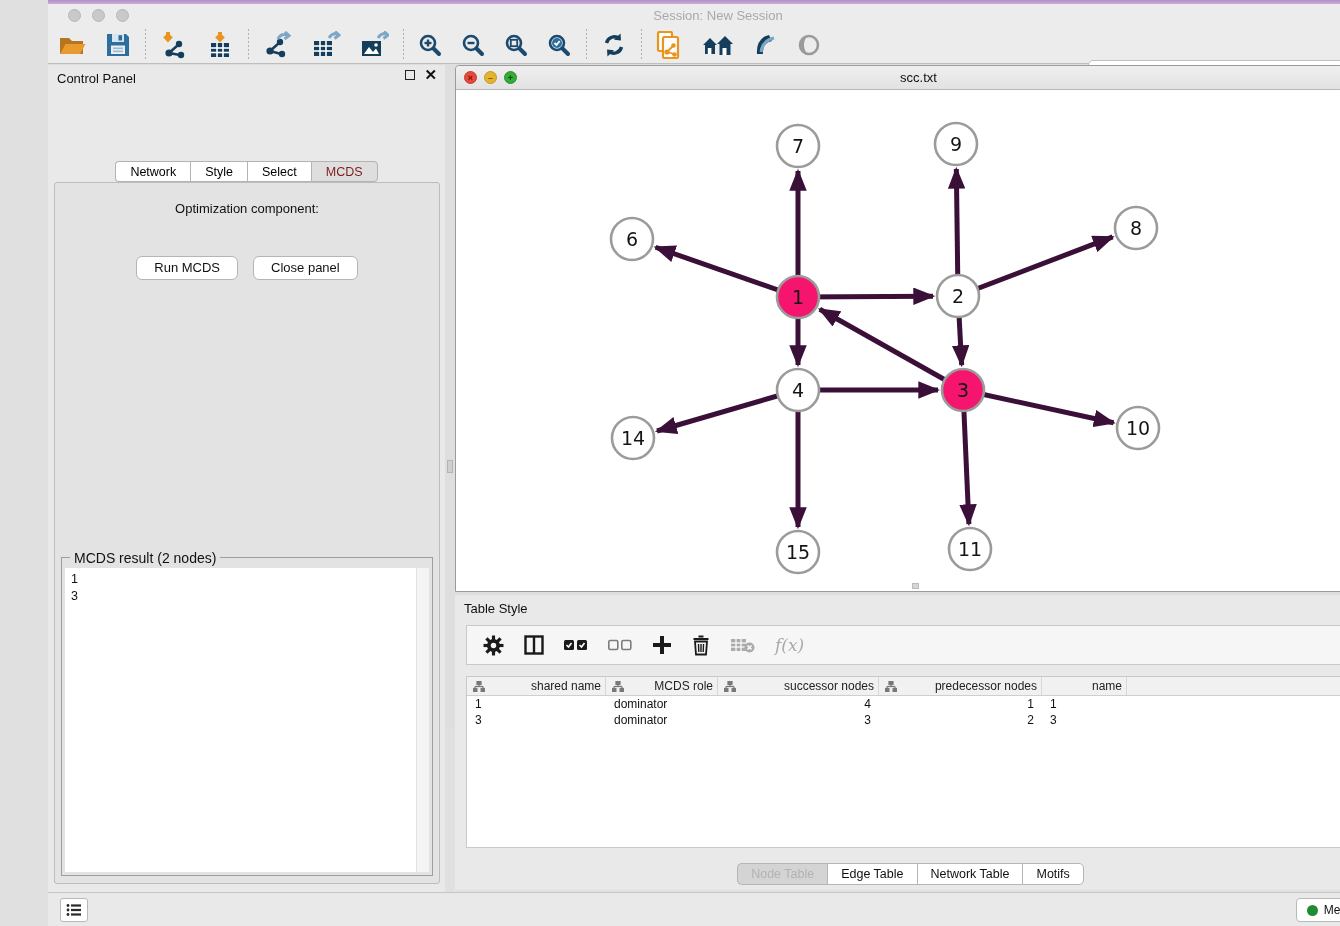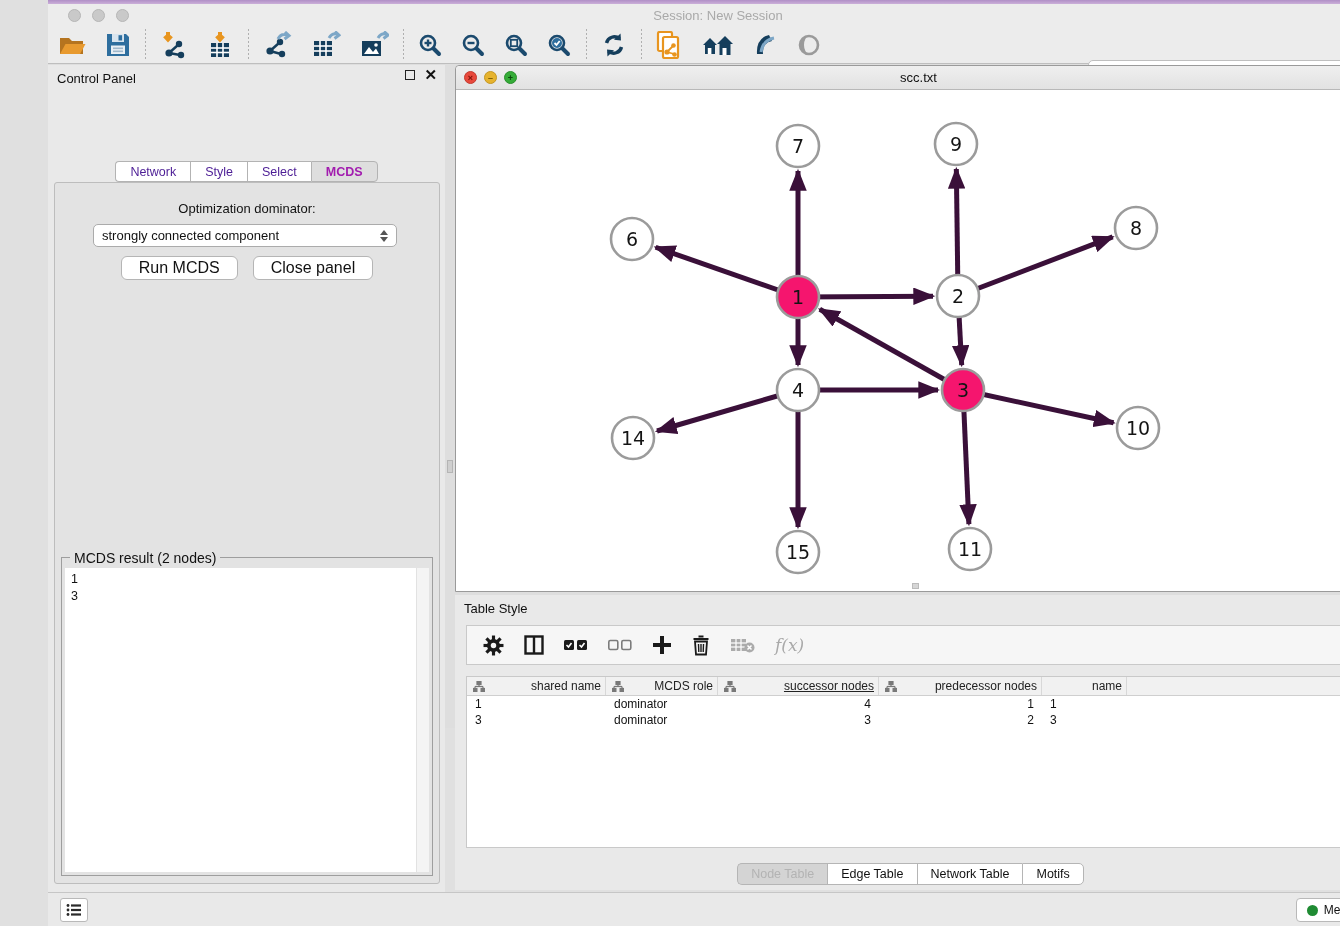--- a/index.html
+++ b/index.html
@@ -28,38 +28,38 @@
 
   
   .control-panel { position:absolute; left:0; top:65px; width:397px; height:827px; background:#E9E9E9; }
   .panel-head { position:relative; height:26px; }
   .panel-title { position:absolute; left:9px; top:6px; font-size:13px; color:#111; }
   .panel-icons { position:absolute; right:8px; top:5px; display:flex; gap:9px; align-items:center; }
   .float-ic { width:10px; height:10px; border:1.6px solid #222; }
   .close-ic { font-size:15px; font-weight:700; color:#111; line-height:10px; }
   .cp-tabs { position:absolute; left:0; right:0; top:96px; display:flex; justify-content:center; }
   .tab { height:21px; padding:0 14px; font-size:12.5px; line-height:20px; background:#fff;
-    border:1px solid #B3B3B3; border-right:none; color:#4c1d95; }
+    border:1px solid #B3B3B3; border-right:none; color:#000000; }
   .tab:first-child { border-radius:4px 0 0 4px; }
   .tab:last-child { border-right:1px solid #B3B3B3; border-radius:0 4px 4px 0; }
-  .tab.active { background:#DEDEDE; color:#a21caf;font-weight:bold; }
+  .tab.active { background:#DEDEDE; color:#7f1d1d; }
   .cp-content { position:absolute; left:6px; right:5px; top:117px; bottom:8px;
     background:#E3E3E3; border:1px solid #BDBDBD; border-radius:3px; }
   .opt-label { position:absolute; left:0; right:0; top:18px; text-align:center; font-size:13px; color:#111; }
   .dropdown { position:absolute; left:38px; right:42px; top:41px; height:23px; background:#fff;
     border:1px solid #ABABAB; border-radius:5px; display:flex; align-items:center; padding:0 8px; }
   .dropdown .dd-label { flex:1; font-size:13px; color:#111; }
   .stepper { display:flex; flex-direction:column; gap:2px; align-items:center; }
   .tri-up { width:0; height:0; border-left:4px solid transparent; border-right:4px solid transparent;
     border-bottom:5px solid #555; }
   .tri-dn { width:0; height:0; border-left:4px solid transparent; border-right:4px solid transparent;
     border-top:5px solid #555; }
   .btn-row { position:absolute; left:0; right:0; top:73px; display:flex; justify-content:center; gap:15px; }
   .push-btn { height:24px; padding:0 17px; background:#fff; border:1px solid #B5B5B5;
-    border-radius:6px; font-size:16px; color:#111; line-height:22px; }
+    border-radius:6px; font-size:13px; color:#111; line-height:22px; }
   .result-group { position:absolute; left:6px; right:6px; top:374px; bottom:7px;
     border:1px solid #9E9E9E; }
   .result-title { position:absolute; left:8px; top:-8px; background:#E3E3E3; padding:0 4px;
     font-size:14px; color:#111; }
   .result-area { position:absolute; left:3px; right:3px; top:10px; bottom:3px; background:#fff;
     font-size:12.5px; color:#111; padding:3px 6px; line-height:17px; }
   .result-scroll { position:absolute; right:3px; top:10px; bottom:3px; width:13px;
     background:#F4F4F4; border-left:1px solid #E2E2E2; }
 
   
@@ -297,28 +297,21 @@
         <span class="close-ic">✕</span>
       </span>
     </div>
     <div class="cp-tabs" id="cp-tabs">
         <div class="tab">Network</div>
         <div class="tab">Style</div>
         <div class="tab">Select</div>
         <div class="tab active">MCDS</div>
       </div>
     <div class="cp-content">
-      <div class="opt-label">Optimization dominator:</div>
-      <div class="dropdown">
-        <span class="dd-label">strongly connected component</span>
-        <span class="stepper">
-            <span class="tri-up"></span>
-            <span class="tri-dn"></span>
-          </span>
-      </div>
+      <div class="opt-label">Optimization component:</div>
       <div class="btn-row">
         <div class="push-btn">Run MCDS</div>
         <div class="push-btn">Close panel</div>
       </div>
       <div class="result-group">
         <span class="result-title">MCDS result (2 nodes)</span>
         <div class="result-area" id="result-area">
             <div>1</div>
             <div>3</div>
           </div>
@@ -486,21 +479,21 @@
                 <line x1="6" y1="3.5" x2="6" y2="5.5"></line>
                 <line x1="2" y1="5.5" x2="10" y2="5.5"></line>
                 <line x1="2" y1="5.5" x2="2" y2="7"></line>
                 <line x1="10" y1="5.5" x2="10" y2="7"></line>
                 <rect x="0.3" y="7.5" width="3.6" height="3"></rect>
                 <rect x="8.1" y="7.5" width="3.6" height="3"></rect>
               </g>
             </svg>
             <span class="th-label">MCDS role</span>
           </div>
-          <div class="th-cell" style="width: 161px; text-decoration: underline;">
+          <div class="th-cell" style="width: 161px;">
             <svg class="th-icon" width="12" height="11" viewBox="0 0 12 11">
               <g stroke="#787878" stroke-width="1.2" fill="#787878">
                 <rect x="4" y="0.5" width="4" height="3"></rect>
                 <line x1="6" y1="3.5" x2="6" y2="5.5"></line>
                 <line x1="2" y1="5.5" x2="10" y2="5.5"></line>
                 <line x1="2" y1="5.5" x2="2" y2="7"></line>
                 <line x1="10" y1="5.5" x2="10" y2="7"></line>
                 <rect x="0.3" y="7.5" width="3.6" height="3"></rect>
                 <rect x="8.1" y="7.5" width="3.6" height="3"></rect>
               </g>

